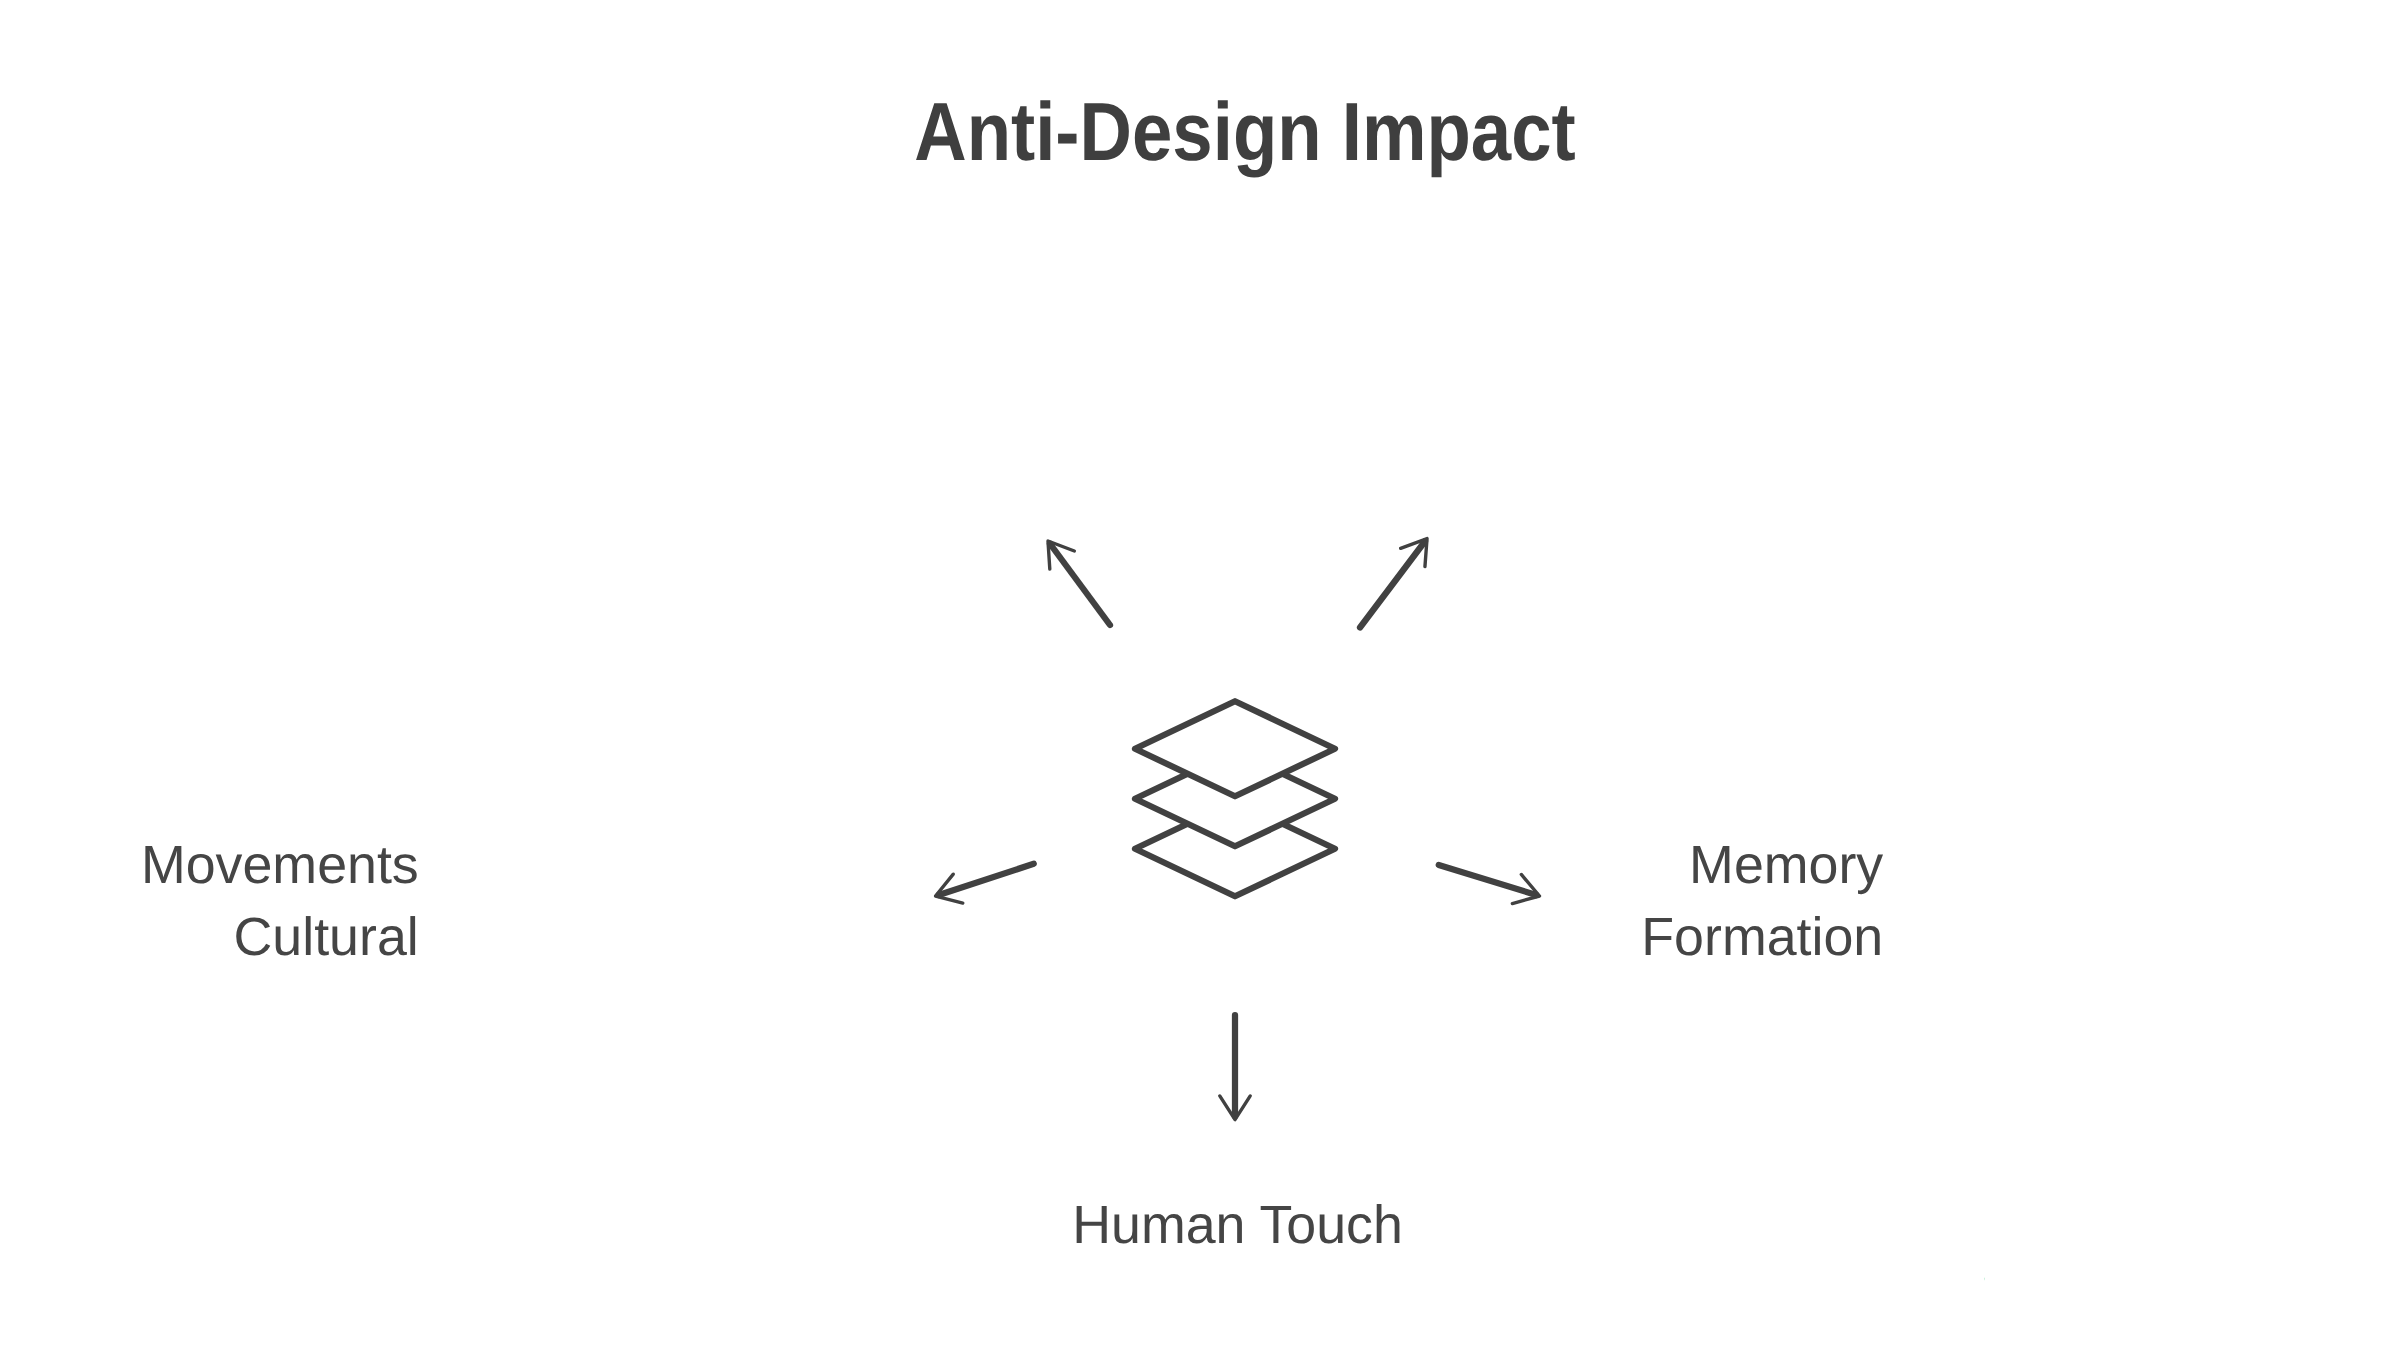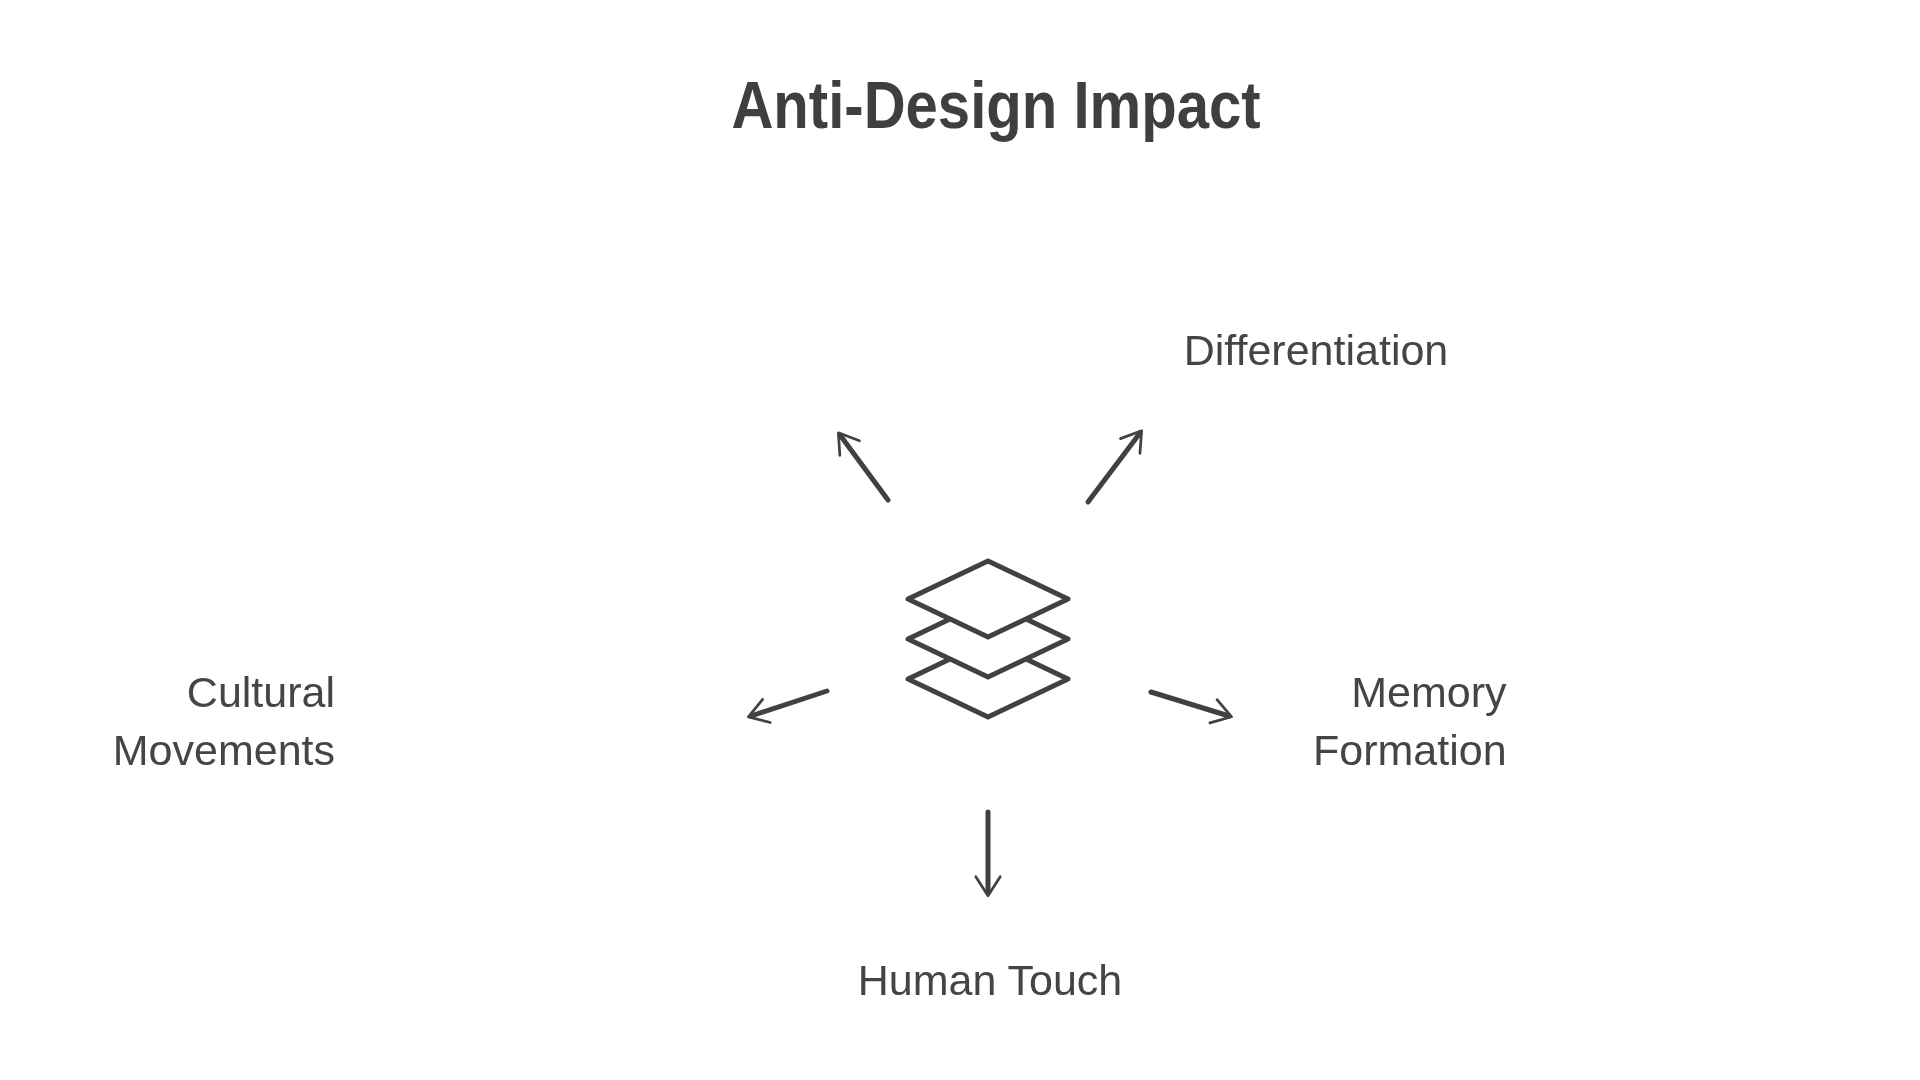--- a/index.html
+++ b/index.html
@@ -90,27 +90,24 @@
     <g stroke="#414141" stroke-width="5" stroke-linecap="round" fill="none">
       <line x1="888" y1="500" x2="840" y2="435" marker-end="url(#ah)"></line>
       <line x1="1088" y1="502" x2="1140" y2="433" marker-end="url(#ah)"></line>
       <line x1="827" y1="691" x2="751" y2="716" marker-end="url(#ah)"></line>
       <line x1="1151" y1="692" x2="1229" y2="716" marker-end="url(#ah)"></line>
       <line x1="988" y1="812" x2="988" y2="893" marker-end="url(#ah)"></line>
     </g>
   </svg>
 
 
-  <div class="label center" id="label-diff">
-    <span>Differentiation</span>
-  </div>
 
   <div class="label right-aligned" id="label-cultural">
+    <div>Movements</div>
     <div>Cultural</div>
-    <div>Movements</div>
   </div>
 
   <div class="label left-aligned" id="label-memory">
     <div>Memory</div>
     <div>Formation</div>
   </div>
 
   <div class="label center" id="label-human">
     <span>Human Touch</span>
   </div>

